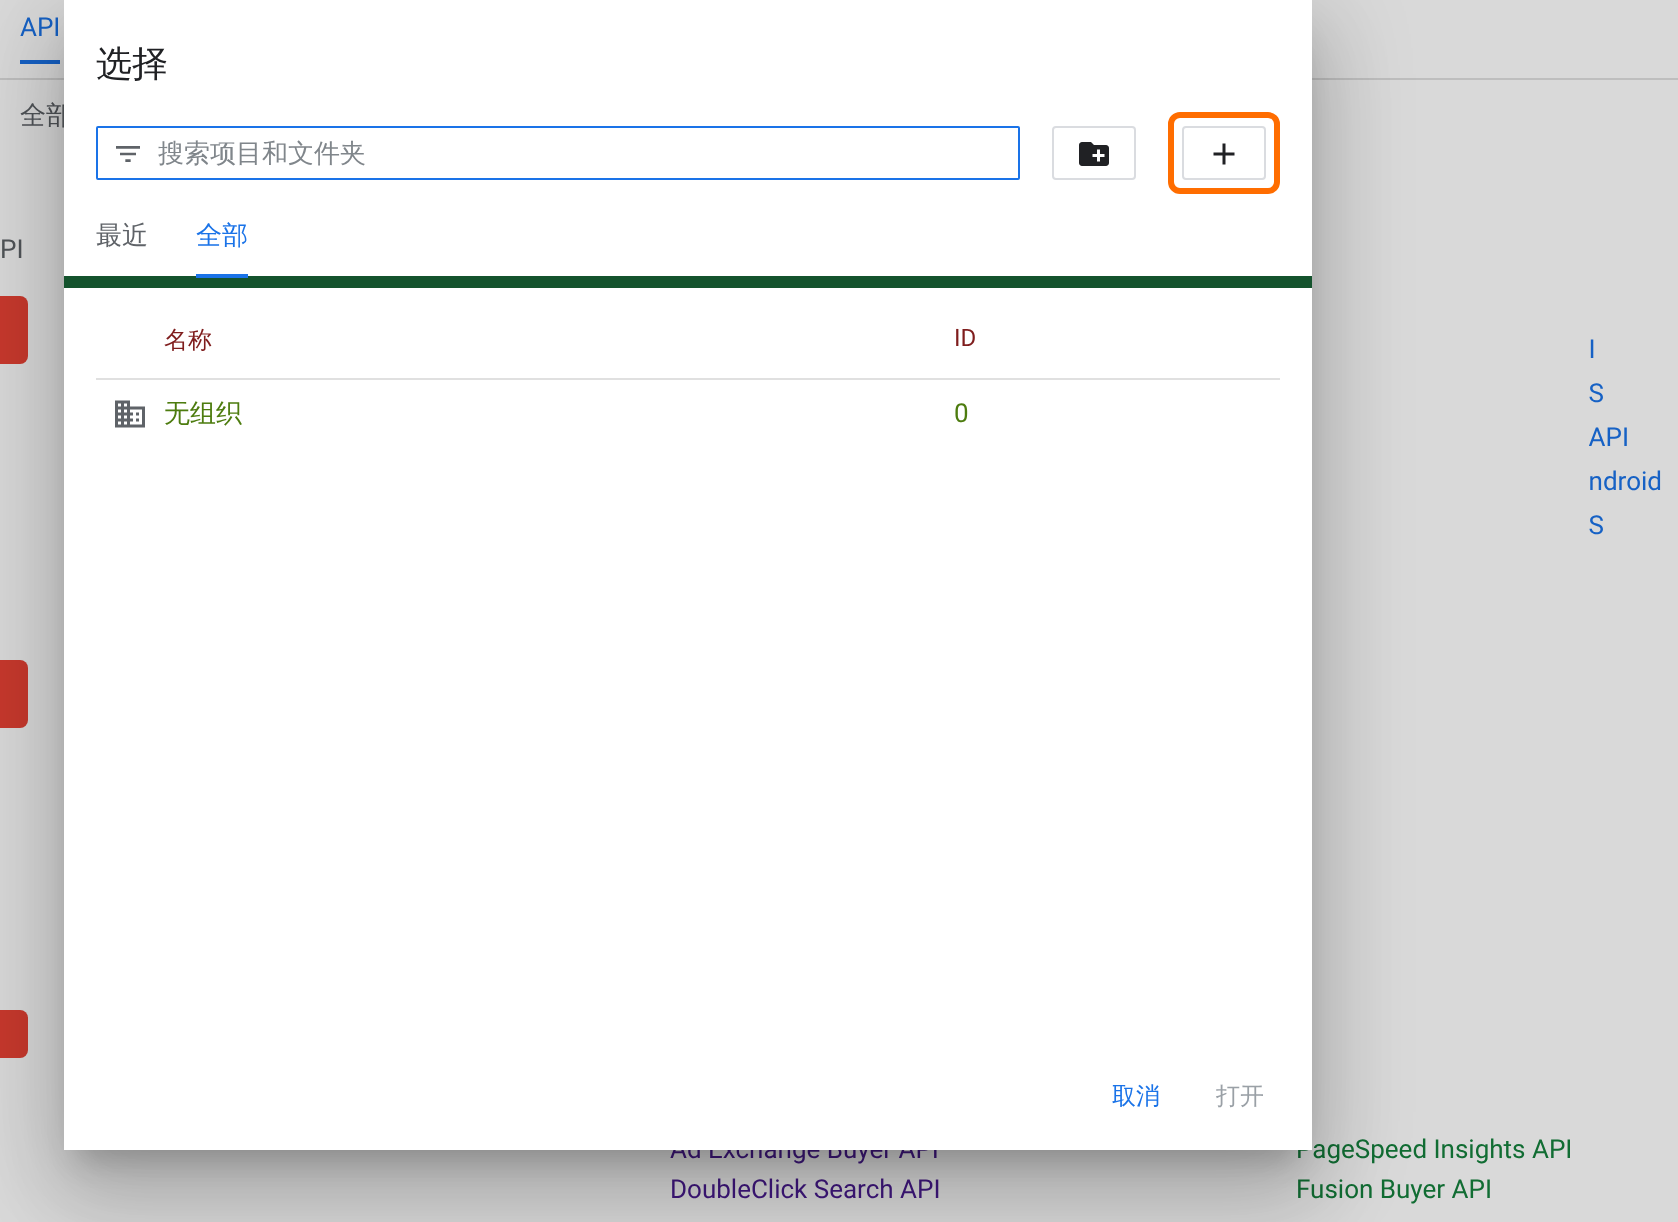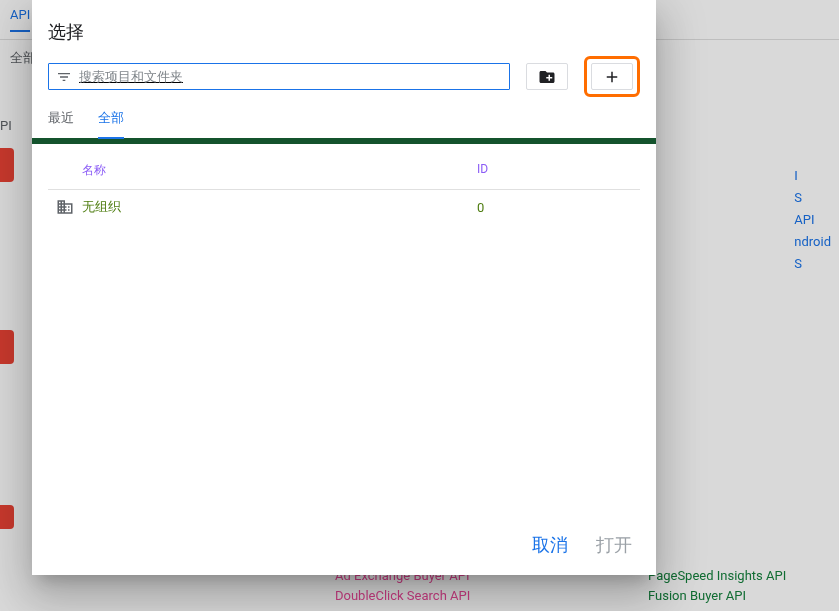--- a/index.html
+++ b/index.html
@@ -9,53 +9,53 @@
     .bg-page { position: absolute; top: 0; left: 0; right: 0; bottom: 0; background: #fff; }
     .bg-topbar { height: 40px; border-bottom: 1px solid #e0e0e0; display: flex; align-items: center; padding: 0 10px; }
     .bg-topbar-link { color: #1a73e8; font-size: 13px; border-bottom: 2px solid #1a73e8; padding-bottom: 8px; }
     .bg-filterbar { height: 35px; padding: 0 10px; display: flex; align-items: center; font-size: 13px; color: #5f6368; }
     .bg-side-red { position: absolute; left: 0; top: 148px; width: 14px; height: 34px; background: #ea4335; border-radius: 0 4px 4px 0; }
     .bg-side-red2 { position: absolute; left: 0; top: 330px; width: 14px; height: 34px; background: #ea4335; border-radius: 0 4px 4px 0; }
     .bg-side-red3 { position: absolute; left: 0; top: 505px; width: 14px; height: 24px; background: #ea4335; border-radius: 0 4px 4px 0; }
     .bg-side-label { position: absolute; left: 0; top: 118px; font-size: 13px; color: #5f6368; }
     .bg-right-links { position: absolute; right: 8px; top: 166px; font-size: 13px; color: #1a73e8; text-align: left; line-height: 20px; }
     .bg-right-links div { margin-bottom: 2px; }
-    .bg-bottom-links { position: absolute; left: 335px; bottom: 5px; font-size: 13px; color: #ec4899; line-height: 20px; }
+    .bg-bottom-links { position: absolute; left: 335px; bottom: 5px; font-size: 13px; color: #4c1d95; line-height: 20px; }
     .bg-bottom-links-right { position: absolute; left: 648px; bottom: 5px; font-size: 13px; color: #15803d; line-height: 20px; }
     
     
     .backdrop { position: absolute; top: 0; left: 0; right: 0; bottom: 0; background: rgba(0,0,0,0.15); }
     
     
     .modal { position: absolute; top: 0; left: 32px; width: 624px; height: 575px; background: #fff; box-shadow: 0 11px 15px -7px rgba(0,0,0,0.2), 0 24px 38px 3px rgba(0,0,0,0.14), 0 9px 46px 8px rgba(0,0,0,0.12); display: flex; flex-direction: column; }
     .modal-header { padding: 20px 16px 12px 16px; font-size: 18px; color: #202124; }
-    .modal-searchrow { display: flex; align-items: center; padding: 0 16px; gap: 16px; text-decoration: underline; }
+    .modal-searchrow { display: flex; align-items: center; padding: 0 16px; gap: 16px; }
     .search-box { flex: 1; border: 1px solid #1a73e8; border-radius: 1px; display: flex; align-items: center; height: 27px; padding: 0 6px; }
     .search-icon { width: 18px; height: 18px; display: flex; align-items: center; justify-content: center; color: #5f6368; }
     .search-input { flex: 1; border: none; outline: none; font-size: 13px; padding: 0 6px; color: #202124; }
     .search-input::placeholder { color: #80868b; }
     .icon-btn { width: 42px; height: 27px; border: 1px solid #dadce0; border-radius: 2px; background: #fff; display: flex; align-items: center; justify-content: center; cursor: pointer; }
     .icon-btn svg { width: 18px; height: 18px; }
     .highlighted-btn-wrap { border: 3px solid #ff6d00; border-radius: 6px; padding: 4px; }
     
     .tabs { display: flex; padding: 12px 16px 0 16px; border-bottom: 6px solid #14532d; gap: 24px; }
     .tab { font-size: 13px; color: #5f6368; padding-bottom: 10px; cursor: pointer; }
     .tab.active { color: #1a73e8; border-bottom: 2px solid #1a73e8; margin-bottom: -1px; }
     
     .table-area { padding: 0 16px; flex: 1; }
-    .table-header { display: flex; padding: 18px 0 10px 34px; border-bottom: 1px solid #e0e0e0; font-size: 12px; color: #8b5cf6; }
+    .table-header { display: flex; padding: 18px 0 10px 34px; border-bottom: 1px solid #e0e0e0; font-size: 12px; color: #7f1d1d; }
     .col-name { flex: 0 0 395px; }
     .col-id { flex: 1; }
     .table-row { display: flex; align-items: center; padding: 8px 0 8px 0; font-size: 13px; color: #4d7c0f; }
     .row-icon { width: 34px; display: flex; align-items: center; justify-content: flex-start; padding-left: 8px; color: #5f6368; }
     .row-name-val { flex: 0 0 395px; }
     .row-id-val { flex: 1; }
     
     .modal-footer { display: flex; justify-content: flex-end; align-items: center; padding: 12px 24px 18px 24px; gap: 28px; }
-    .footer-btn { font-size: 18px; background: none; border: none; cursor: pointer; font-family: inherit; }
+    .footer-btn { font-size: 12px; background: none; border: none; cursor: pointer; font-family: inherit; }
     .cancel-btn { color: #1a73e8; }
     .open-btn { color: #9aa0a6; }
   </style>
 </head>
 <body>
 
 <div class="bg-page">
   <div class="bg-topbar">
     <span class="bg-topbar-link">API</span>
   </div>

